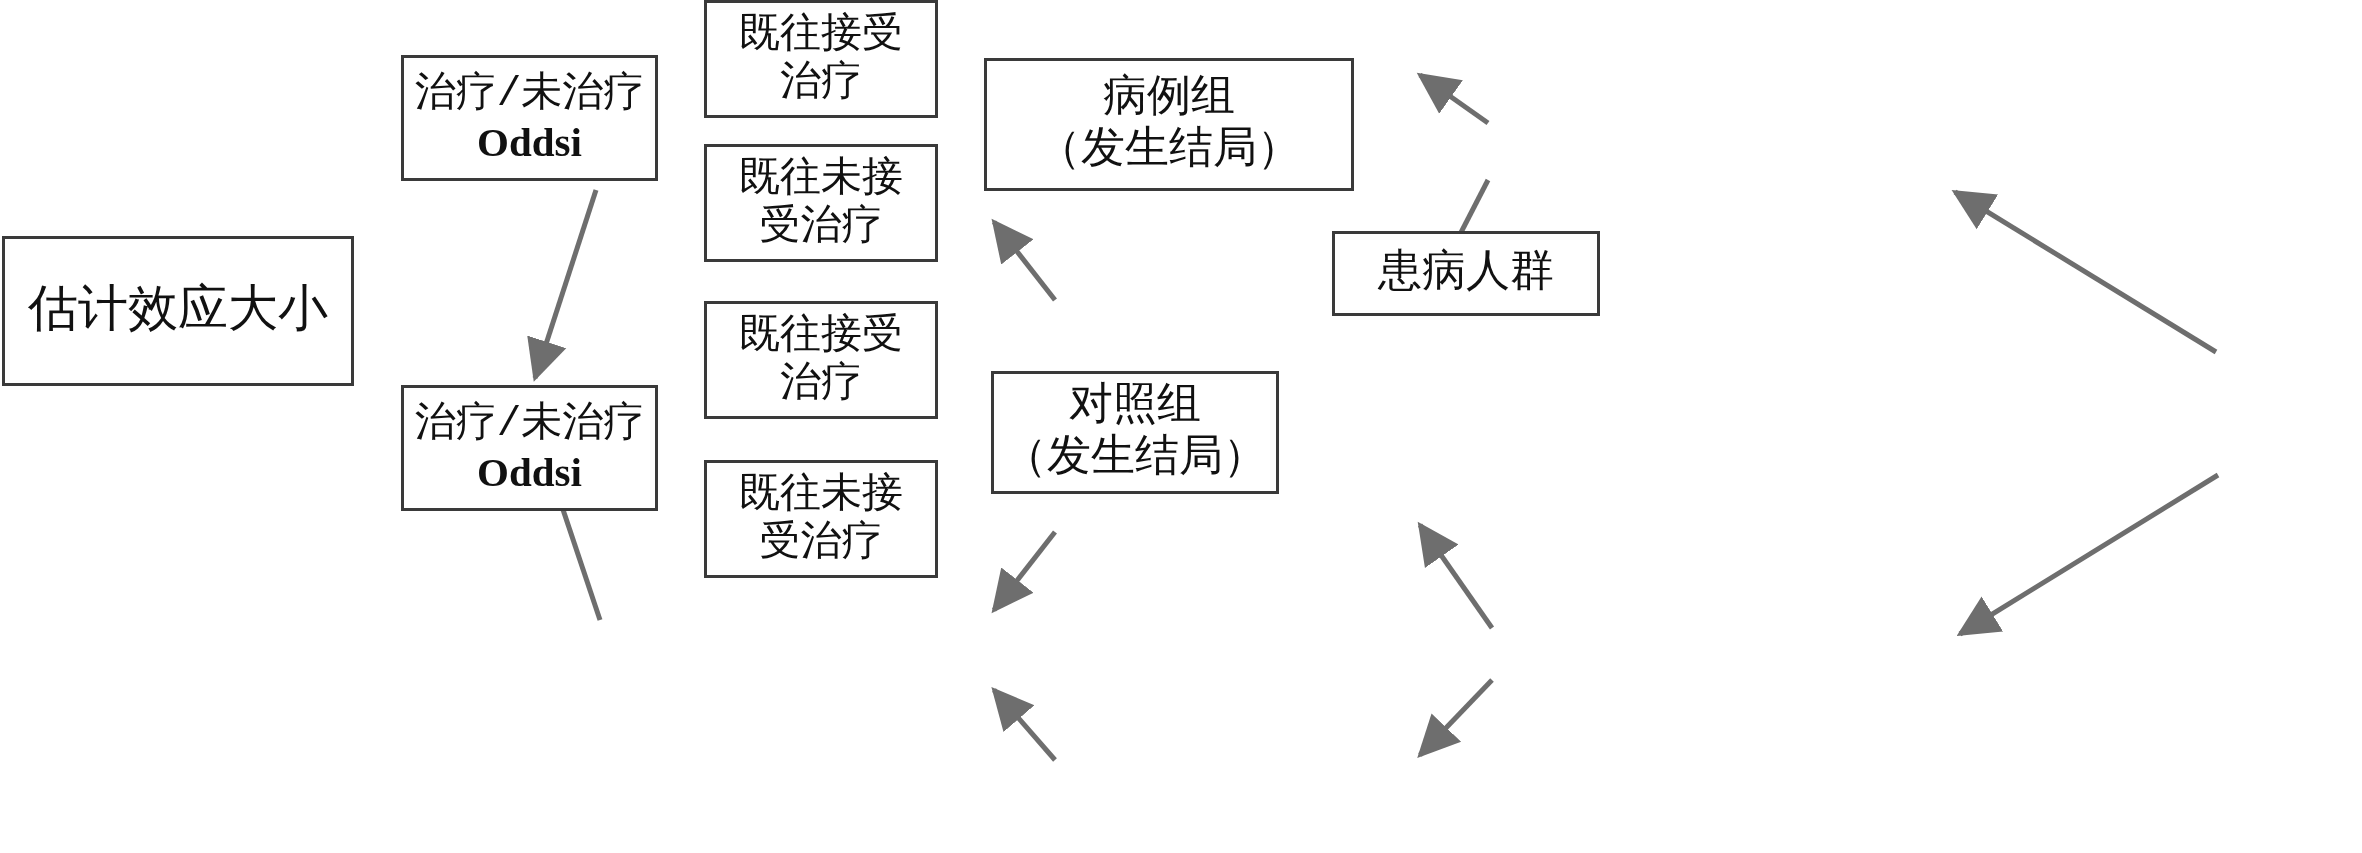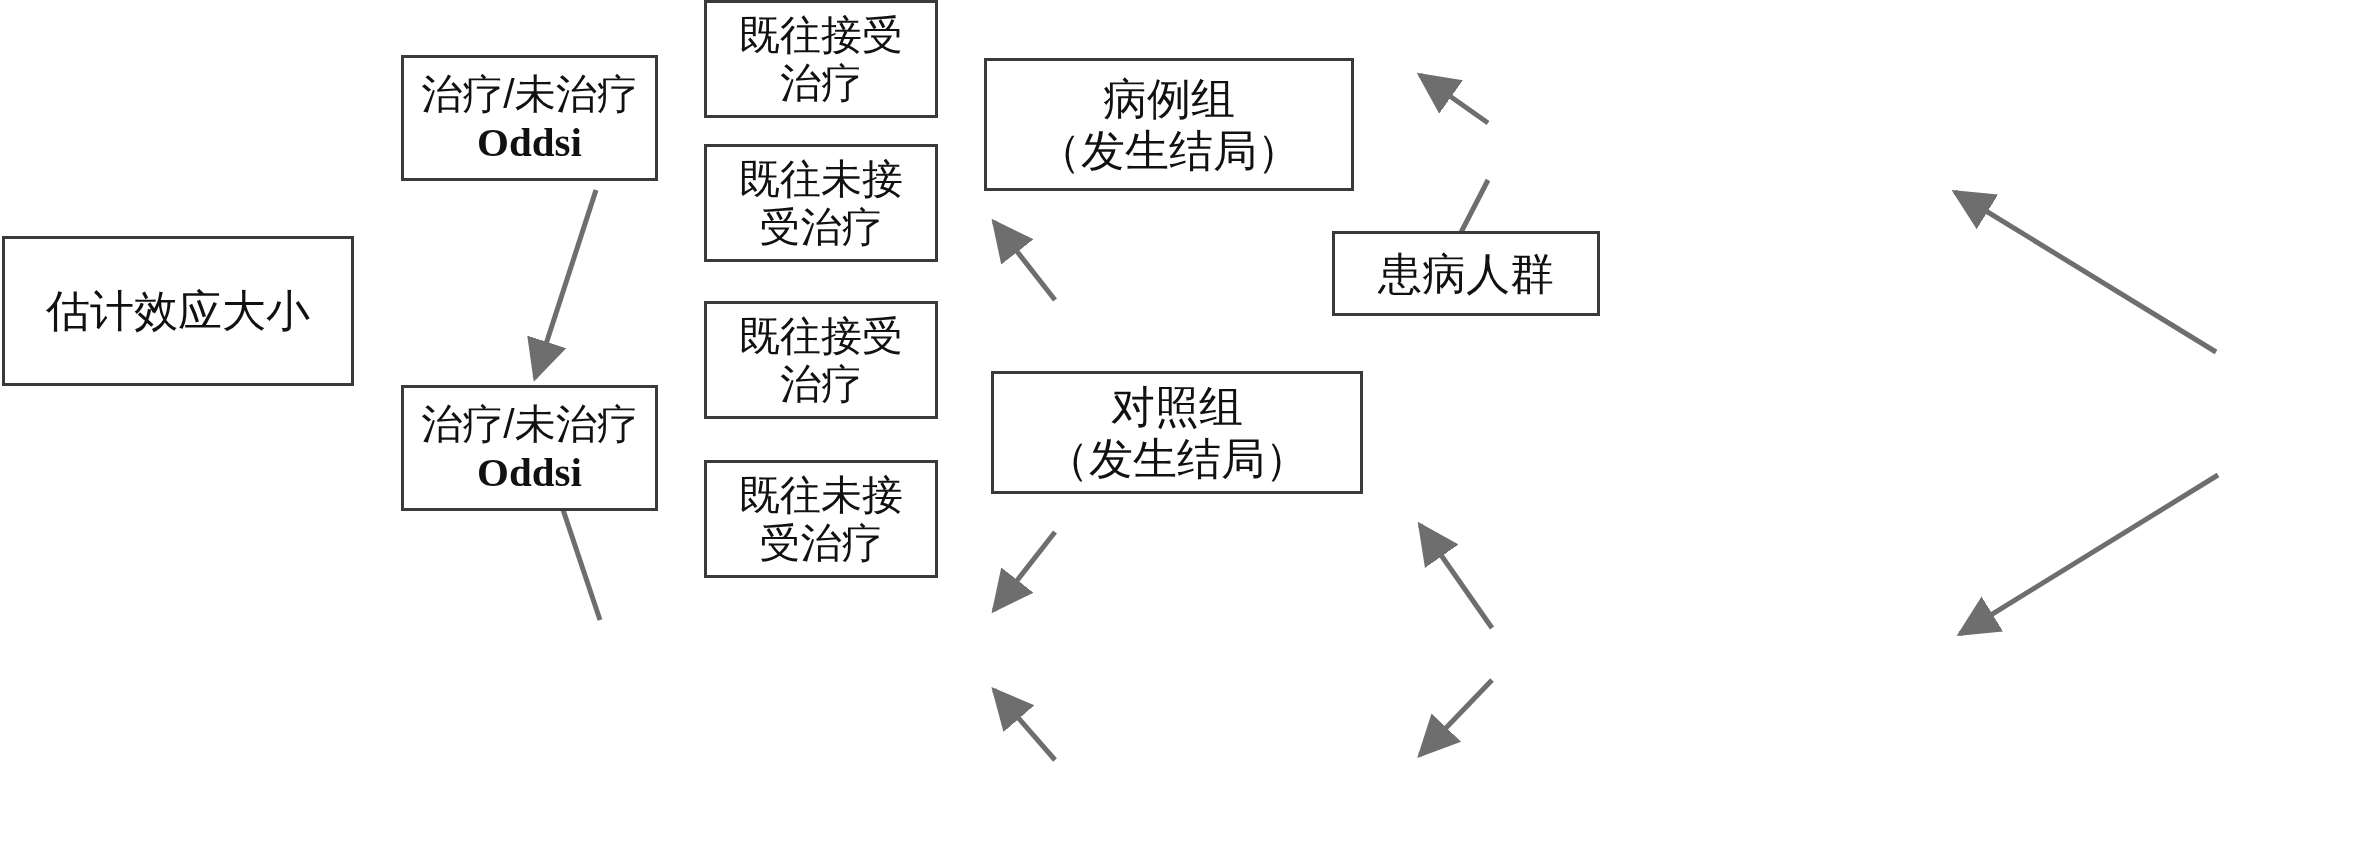--- a/index.html
+++ b/index.html
@@ -36,47 +36,47 @@
     line-height: 1.18;
     color: #111111;
     font-family: "Liberation Serif", "DejaVu Serif", serif;
     z-index: 5;
   }
   .node .ln {
     display: block;
     white-space: nowrap;
   }
   .cjk {
-    font-family: Liberation Sans, sans-serif;
+    font-family: Liberation Mono, monospace;
     font-weight: 400;
   }
   .latin {
     font-family: "Liberation Serif", "DejaVu Serif", serif;
     font-weight: 700;
   }
   .sub {
     font-size: 0.55em;
     vertical-align: sub;
     font-weight: 700;
   }
   
   #node-effect      { left: 2px;    top: 236px; width: 352px; height: 150px; font-size: 47px; }
-  #node-effect .ln1 { font-size: 44px; }
+  #node-effect .ln1 { font-size: 50px; }
   #node-effect .ln2 { font-size: 44px; letter-spacing: 0px; }
 
   #node-odds-i      { left: 401px;  top: 55px;  width: 257px; height: 126px; font-size: 41px; }
   #node-odds-o      { left: 401px;  top: 385px; width: 257px; height: 126px; font-size: 41px; }
 
   #node-exp-case    { left: 704px;  top: 0px;   width: 234px; height: 118px; font-size: 41px; }
   #node-unexp-case  { left: 704px;  top: 144px; width: 234px; height: 118px; font-size: 41px; }
   #node-exp-ctrl    { left: 704px;  top: 301px; width: 234px; height: 118px; font-size: 41px; }
   #node-unexp-ctrl  { left: 704px;  top: 460px; width: 234px; height: 118px; font-size: 41px; }
 
   #node-case-group  { left: 984px;  top: 58px;  width: 370px; height: 133px; font-size: 44px; }
-  #node-ctrl-group  { left: 991px;  top: 371px; width: 372px; height: 123px; font-size: 44px; }
+  #node-ctrl-group  { left: 991px;  top: 371px; width: 288px; height: 123px; font-size: 44px; }
 
   #node-population  { left: 1325px; top: 231px; width: 268px; height: 85px; font-size: 44px; margin-left: 7px; }
 </style>
 </head>
 <body>
 
 <div id="canvas">
 
   <svg class="layer" viewBox="0 0 2362 853" xmlns="http://www.w3.org/2000/svg">
     <defs>

